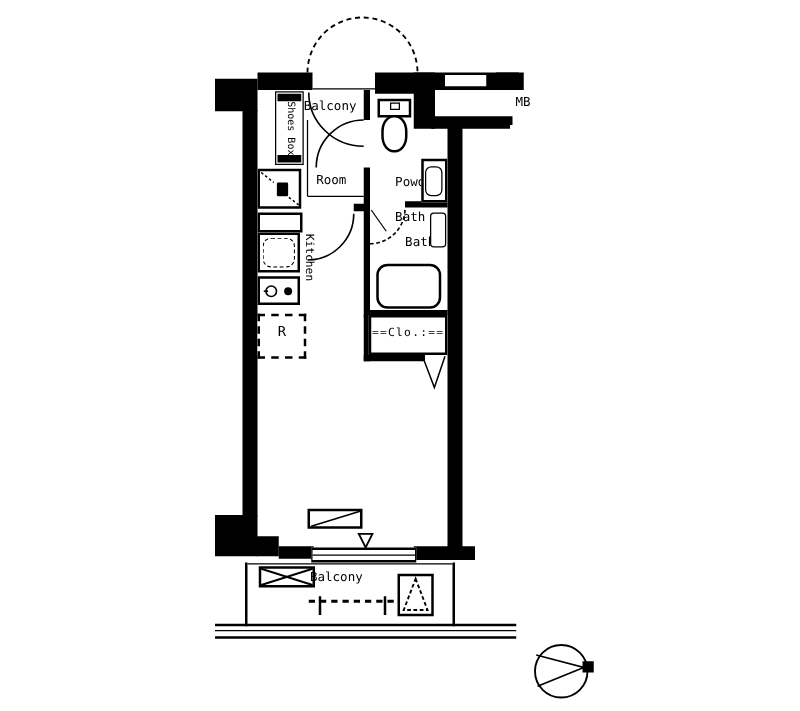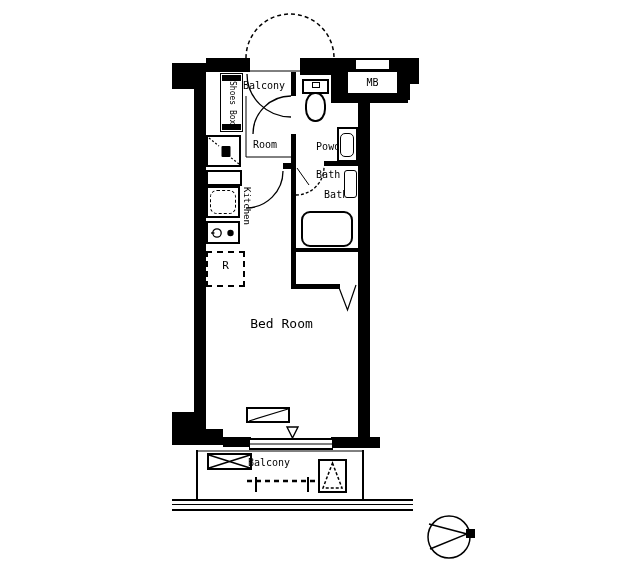--- a/index.html
+++ b/index.html
@@ -31,21 +31,21 @@
   <div class="wall" style="left:358px;top:94px;width:12px;height:351px;"></div>
   <div class="wall" style="left:206px;top:58px;width:44px;height:14px;"></div>
   <div class="wall" style="left:300px;top:58px;width:48px;height:17px;"></div>
 
   <div class="wall" style="left:331px;top:58px;width:17px;height:45px;"></div>
   <div class="wall" style="left:348px;top:58px;width:67px;height:15px;"></div>
   <div class="wall" style="left:397px;top:58px;width:13px;height:42px;"></div>
   <div class="wall" style="left:410px;top:58px;width:9px;height:26px;"></div>
   <div class="wall" style="left:345px;top:92px;width:63px;height:11px;"></div>
   <div class="white" style="left:356px;top:60px;width:33px;height:9px;"></div>
-  <div class="white ctr" style="left:348px;top:72px;width:49px;height:21px;">
+  <div class="white ctr" style="left:348px;top:72px;width:49px;height:21px;padding-left:46px;">
     <span class="lbl" style="position:static;font-size:10px;">MB</span>
   </div>
 
   <div class="wall" style="left:291px;top:72px;width:5px;height:24px;"></div>
   <div class="wall" style="left:291px;top:134px;width:5px;height:120px;"></div>
   <div class="wall" style="left:324px;top:161px;width:34px;height:5px;"></div>
   <div class="wall" style="left:283px;top:163px;width:13px;height:6px;"></div>
   <div class="wall" style="left:293px;top:248px;width:65px;height:4px;"></div>
   <div class="wall" style="left:291px;top:252px;width:5px;height:37px;"></div>
   <div class="wall" style="left:291px;top:284px;width:49px;height:5px;"></div>
@@ -76,22 +76,24 @@
   <div class="box" style="left:337px;top:127px;width:21px;height:35px;"></div>
   <div class="box1" style="left:340px;top:133px;width:14px;height:24px;border-radius:5px;"></div>
 
   <div class="lbl" style="left:300px;top:174px;width:48px;text-align:center;font-size:10px;line-height:14px;">
     <span>Bath</span><br>
     <span>1116</span>
   </div>
   <div class="box1" style="left:344px;top:170px;width:13px;height:28px;border-radius:3px;"></div>
   <div class="box" style="left:301px;top:211px;width:52px;height:36px;border-radius:9px;"></div>
 
+  <div class="box ctr" style="left:295px;top:252px;width:63px;height:32px;">
+    <span class="lbl" style="position:static;font-size:9px;letter-spacing:1px;">==Clo.:==</span>
+  </div>
 
-  <div class="lbl" style="left:205px;top:317px;width:153px;text-align:center;font-size:13px;">Bed Room</div>
   <div class="box" style="left:246px;top:407px;width:44px;height:16px;"></div>
   <div class="box" style="left:249px;top:438px;width:84px;height:12px;border-left-width:1px;border-right-width:1px;"></div>
 
   <div class="wall" style="left:196px;top:450px;width:2px;height:51px;"></div>
   <div class="wall" style="left:362px;top:450px;width:2px;height:51px;"></div>
   <div class="box" style="left:207px;top:453px;width:45px;height:17px;"></div>
   <div class="lbl" style="left:248px;top:457px;font-size:10px;">Balcony</div>
   <div class="box" style="left:318px;top:459px;width:29px;height:34px;"></div>
   <div class="wall" style="left:172px;top:499px;width:241px;height:2px;"></div>
   <div class="wall" style="left:172px;top:504px;width:241px;height:1px;"></div>

